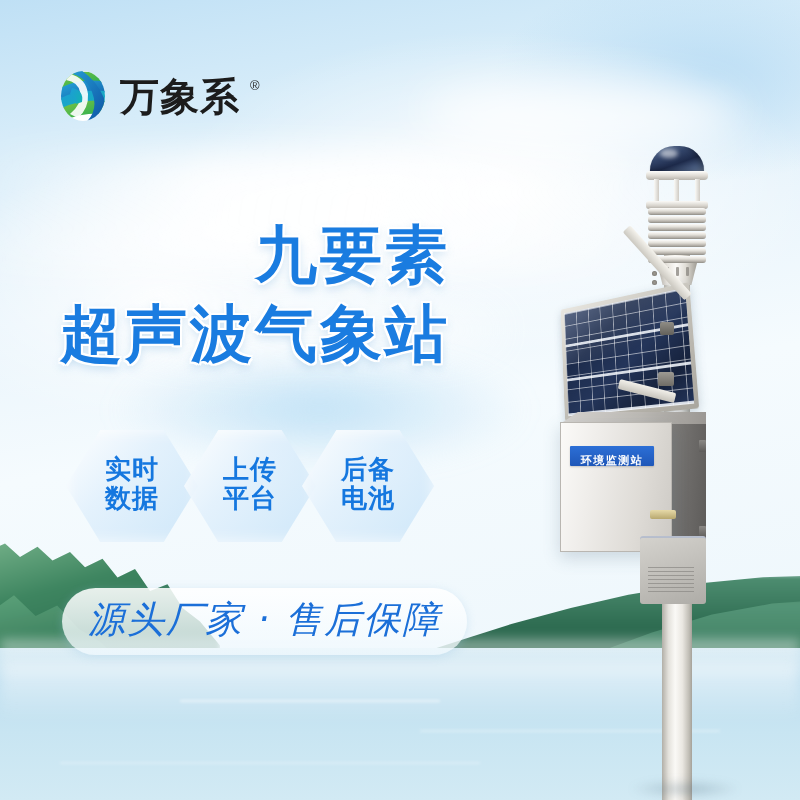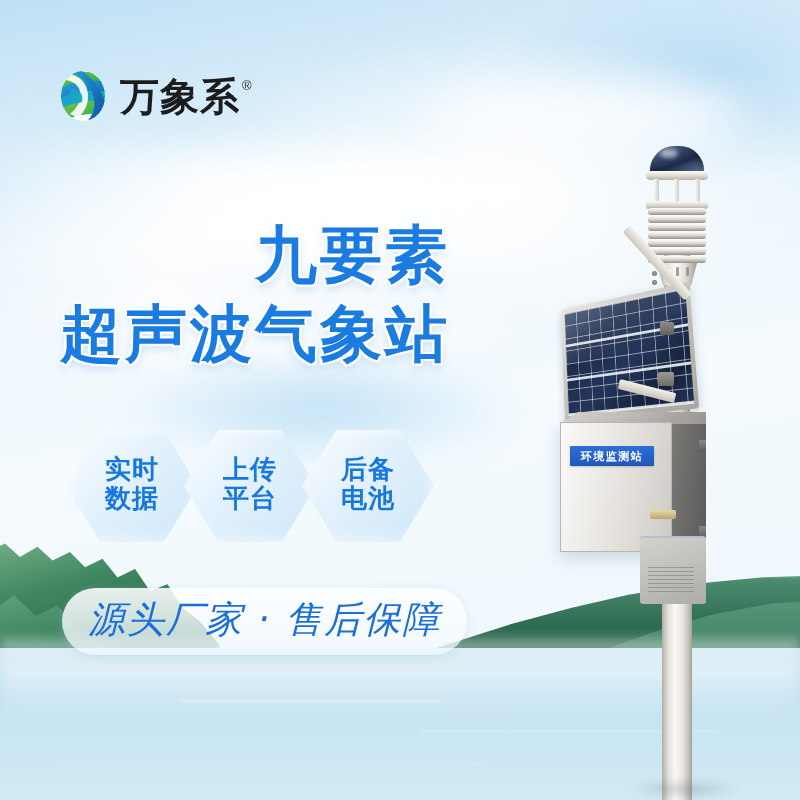--- a/index.html
+++ b/index.html
@@ -87,21 +87,21 @@
   }
   .shore-glow{
     position:absolute;left:0;top:640px;width:800px;height:26px;
     background:linear-gradient(180deg,rgba(255,255,255,.55),rgba(255,255,255,0));
     filter:blur(6px);
   }
 
   
   .logo{position:absolute;left:56px;top:68px;display:flex;align-items:center;gap:10px;}
   .logo-mark{width:54px;height:56px;display:block;}
-  .logo-text{display:flex;align-items:flex-start;}
+  .logo-text{display:flex;align-items:flex-start;gap:8px;}
   .logo-word{
     font-family:"DejaVu Sans","Liberation Sans",sans-serif;
     font-size:39px;font-weight:700;color:#1c1c1c;letter-spacing:1px;line-height:1;
   }
   .logo-tm{font-size:13px;color:#2b2b2b;margin-left:2px;margin-top:2px;line-height:1;}
 
   
   .headline{position:absolute;left:60px;top:222px;text-align:right;}
   .hl-line{
     font-family:"DejaVu Sans","Liberation Sans",sans-serif;
@@ -258,21 +258,21 @@
     clip-path:polygon(0% 10px,100% 0%,100% 100%,0% 100%);
   }
   .box-top{
     position:absolute;left:60px;top:272px;width:146px;height:12px;
     background:linear-gradient(100deg,#d8d5d1 0%,#bcb9b4 55%,#9a9793 100%);
     clip-path:polygon(0% 100%,18px 0%,100% 0%,100% 100%);
   }
   .box-label{
     position:absolute;left:70px;top:306px;width:84px;height:20px;
     background:linear-gradient(180deg,#2c6fd6 0%,#1f57b8 100%);
-    display:flex;align-items:center;justify-content:center;border-radius:1px;
+    display:flex;align-items:flex-end;justify-content:center;border-radius:1px;
     box-shadow:0 1px 2px rgba(0,0,0,.18);
   }
   .box-label-text{
     font-family:"DejaVu Sans","Liberation Sans",sans-serif;
     color:#ffffff;font-size:11px;font-weight:700;letter-spacing:1.5px;line-height:1;white-space:nowrap;
   }
   .box-latch{
     position:absolute;left:150px;top:370px;width:26px;height:9px;border-radius:2px;
     background:linear-gradient(180deg,#e6d9a8,#b8a86f);
   }

